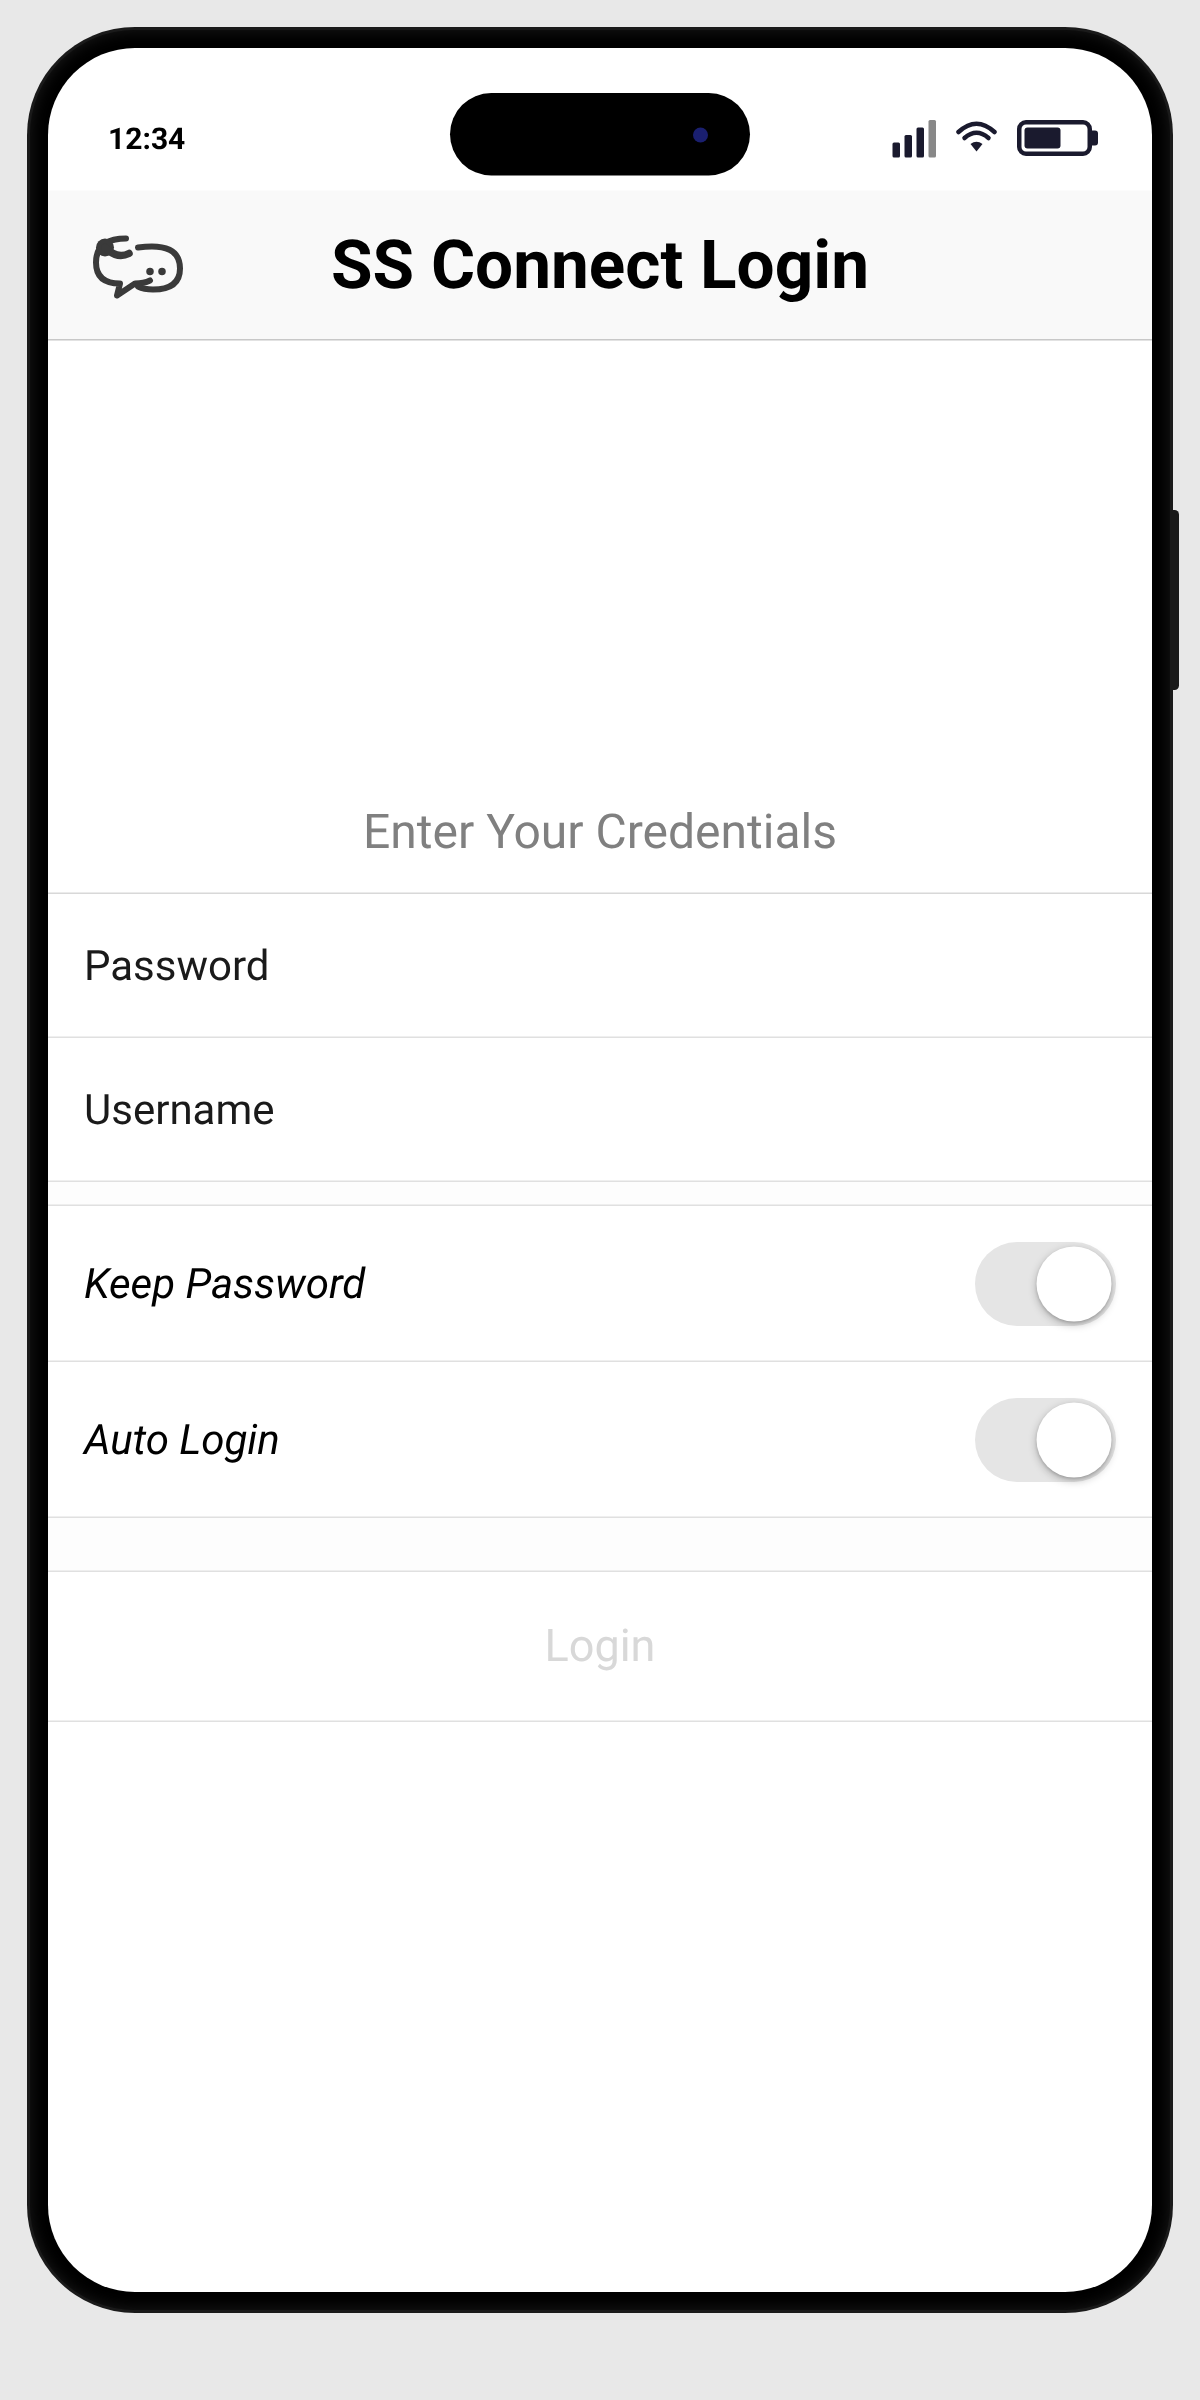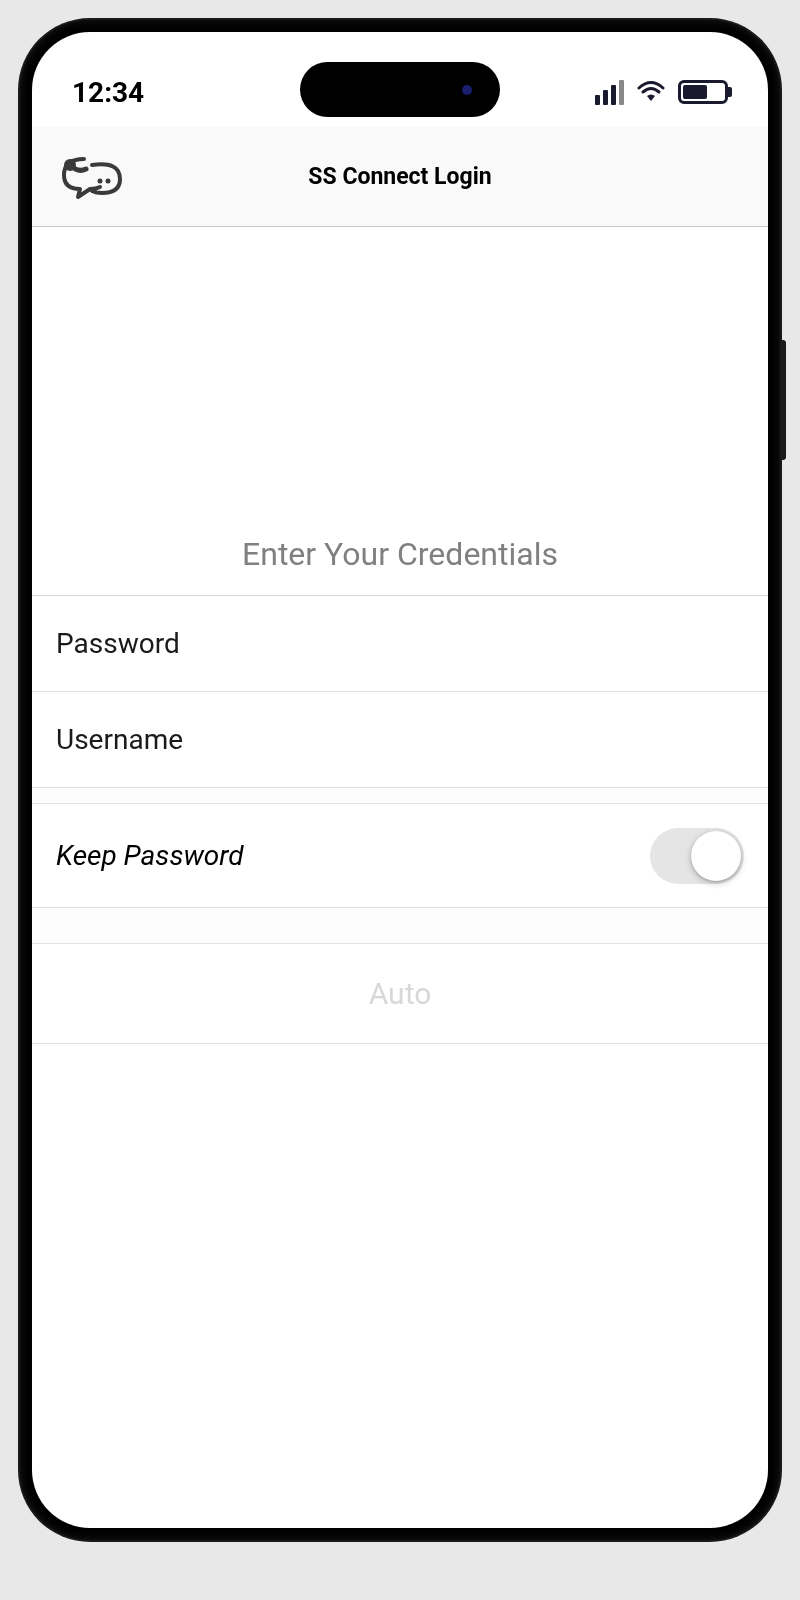--- a/index.html
+++ b/index.html
@@ -68,21 +68,21 @@
     }
     .status-bar {
       height: 95px;
       display: flex;
       align-items: center;
       justify-content: space-between;
       padding: 0 40px;
       padding-top: 25px;
     }
     .status-time {
-      font-size: 28px;
+      font-size: 20px;
       font-weight: 700;
       color: #000;
     }
     .status-icons {
       display: flex;
       align-items: center;
       gap: 12px;
     }
     .signal-icon {
       display: flex;
@@ -137,21 +137,21 @@
       width: 72px;
       height: 52px;
       display: flex;
       align-items: center;
       justify-content: center;
     }
     .app-title {
       position: absolute;
       left: 50%;
       transform: translateX(-50%);
-      font-size: 23px;
+      font-size: 45px;
       font-weight: 700;
       color: #000;
     }
     .content-area {
       background: #fff;
     }
     .spacer-top {
       height: 290px;
     }
     .section-header {
@@ -289,22 +289,28 @@
       </div>
 
       <div class="section-gap"></div>
 
       <div class="toggle-row">
         <div class="toggle-label">Keep Password</div>
         <div class="toggle-switch">
           <div class="toggle-knob"></div>
         </div>
       </div>
+      <div class="toggle-row">
+        <div class="toggle-label">Auto Login</div>
+        <div class="toggle-switch">
+          <div class="toggle-knob"></div>
+        </div>
+      </div>
 
       <div class="section-gap2"></div>
 
       <div class="login-row">
-        <div class="login-text">Auto</div>
+        <div class="login-text">Login</div>
       </div>
     </div>
 
   </div>
 </div>
 
 </body></html>

